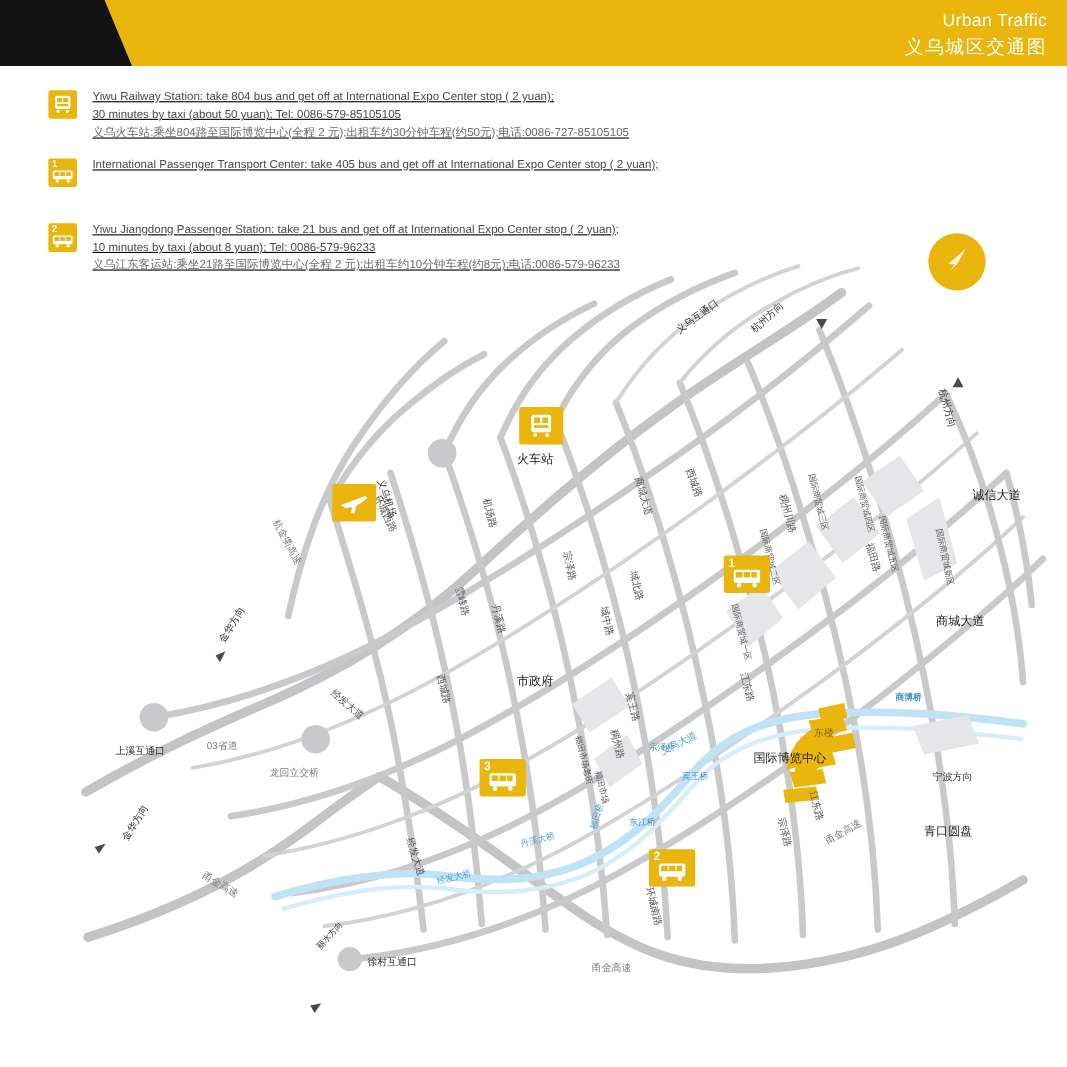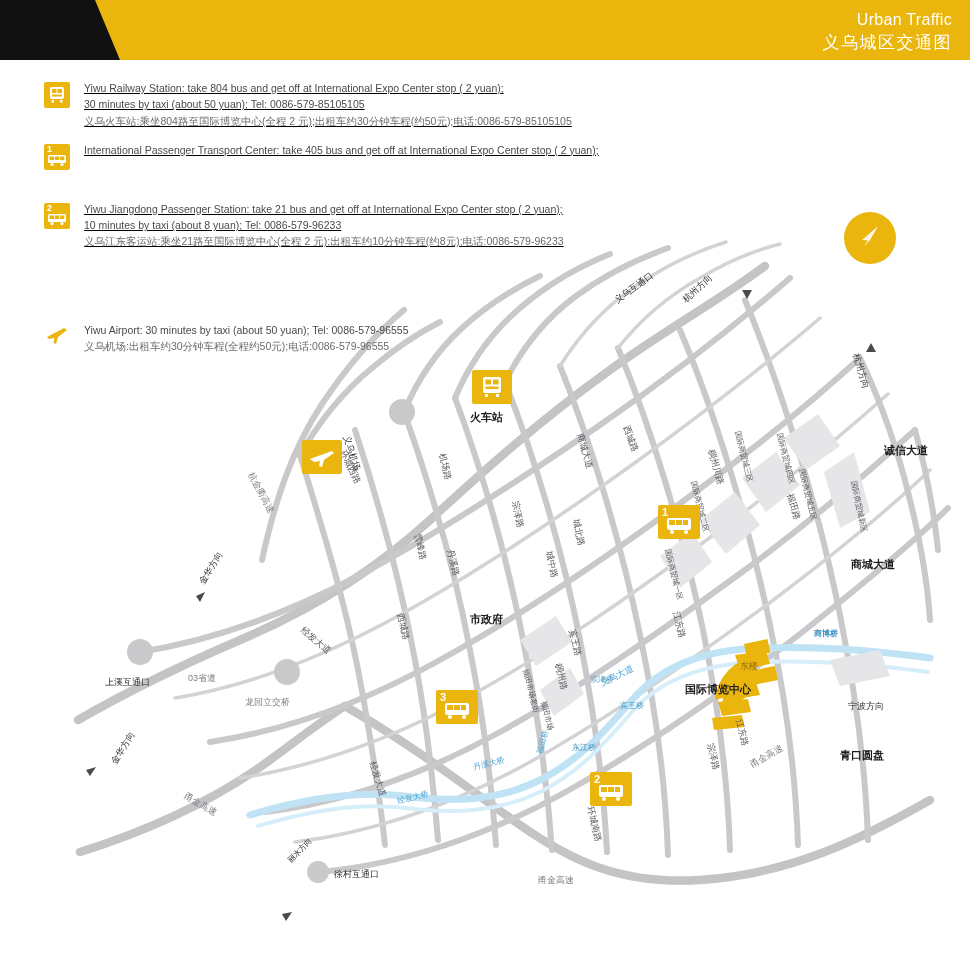--- a/index.html
+++ b/index.html
@@ -130,21 +130,21 @@
 
   
   .lbl {
     position: absolute;
     font-size: 9px;
     color: #55555a;
     white-space: nowrap;
     transform-origin: left top;
   }
   .lbl.dark { color: #2f2f33; }
-  .lbl.big { font-size: 11px; font-weight: bold; color: #1c1c1e; }
+  .lbl.big { font-size: 11px; font-weight: normal; color: #1c1c1e; }
   .lbl.water { color: #4aa6d6; font-size: 8px; }
   .lbl.wdark { color: #3b8fbf; font-size: 8px; }
   .lbl.gray { color: #7d7d82; }
   .lbl.tiny { font-size: 7.5px; }
 
   
   .marker {
     position: absolute;
     width: 42px;
     height: 34px;
@@ -404,21 +404,21 @@
           <rect x="8" y="7" width="4.5" height="4" fill="#eab50c"></rect>
           <rect x="13.5" y="7" width="4.5" height="4" fill="#eab50c"></rect>
           <rect x="8" y="12.5" width="10" height="2" fill="#eab50c"></rect>
           <rect x="7.5" y="18" width="2.5" height="2.5" fill="#ffffff"></rect>
           <rect x="16" y="18" width="2.5" height="2.5" fill="#ffffff"></rect>
         </svg>
       </div>
       <div class="legend-text">
         <div>Yiwu Railway Station: take 804 bus and get off at International Expo Center stop (  2  yuan);</div>
         <div>30 minutes by taxi (about 50 yuan); Tel: 0086-579-85105105</div>
-        <div class="cn">义乌火车站:乘坐804路至国际博览中心(全程 2 元);出租车约30分钟车程(约50元);电话:0086-579-85105105</div>
+        <div class="cn">义乌火车站:乘坐804路至国际博览中心(全程 2 元);出租车约30分钟车程(约50元);电话:0086-727-85105105</div>
       </div>
     </div>
 
     <div class="legend-row">
       <div class="legend-icon">
         <span class="num">1</span>
         <svg width="26" height="26" viewBox="0 0 26 26" aria-hidden="true">
           <rect x="4" y="11" width="18" height="8" rx="1.5" fill="#ffffff"></rect>
           <rect x="5.5" y="12.5" width="4.5" height="3.5" fill="#eab50c"></rect>
           <rect x="10.8" y="12.5" width="4.5" height="3.5" fill="#eab50c"></rect>
@@ -445,31 +445,20 @@
         </svg>
       </div>
       <div class="legend-text">
         <div>Yiwu Jiangdong Passenger Station: take 21 bus and get off at International Expo Center stop (  2  yuan);</div>
         <div>10 minutes by taxi (about 8 yuan); Tel: 0086-579-96233</div>
         <div class="cn">义乌江东客运站:乘坐21路至国际博览中心(全程 2 元);出租车约10分钟车程(约8元);电话:0086-579-96233</div>
       </div>
     </div>
   </div>
 
-  <div class="legend-air">
-    <div class="legend-icon">
-      <svg width="26" height="26" viewBox="0 0 26 26" aria-hidden="true">
-        <path d="M3 15 L20 6 L23 8 L14 15 L12 22 L9.5 21 L10.5 16 L5 17 Z" fill="#eab50c"></path>
-      </svg>
-    </div>
-    <div class="legend-text">
-      <div>Yiwu Airport: 30 minutes by taxi (about 50 yuan); Tel: 0086-579-96555</div>
-      <div class="cn">义乌机场:出租车约30分钟车程(全程约50元);电话:0086-579-96555</div>
-    </div>
-  </div>
 
   <div class="header">
     <div class="header-black"></div>
     <div class="header-titles">
       <div class="en">Urban Traffic</div>
       <div class="cn">义乌城区交通图</div>
     </div>
   </div>
 
 </div>

